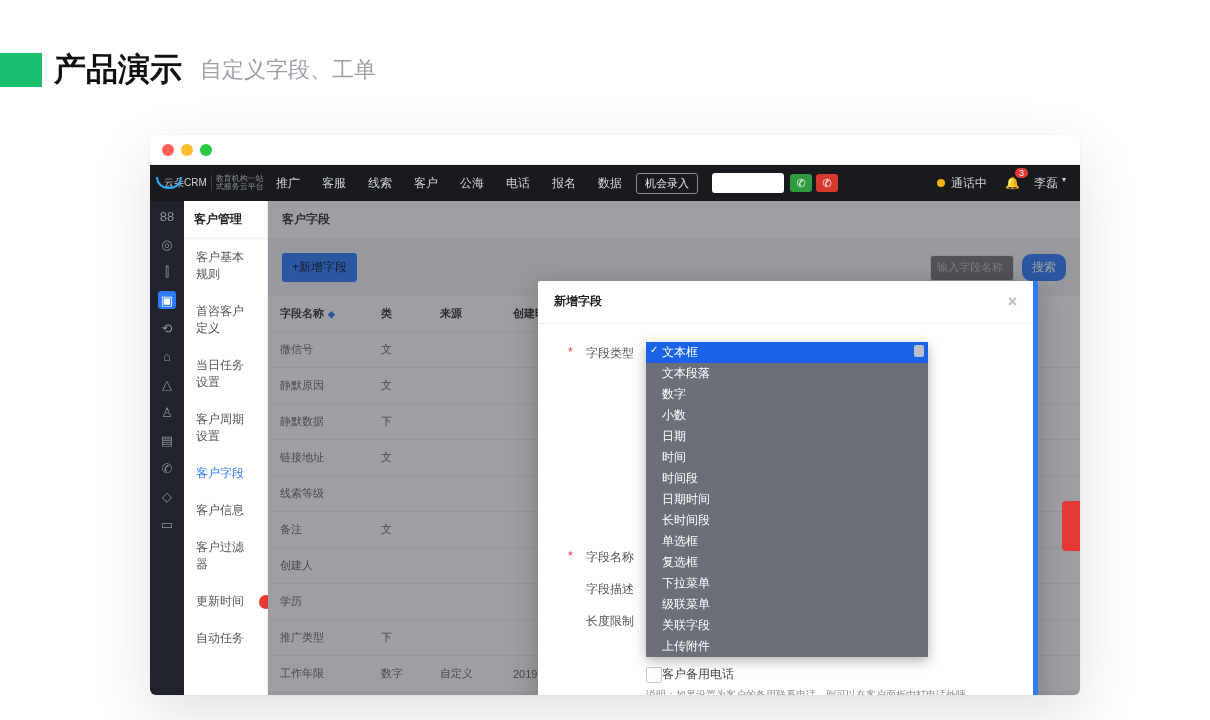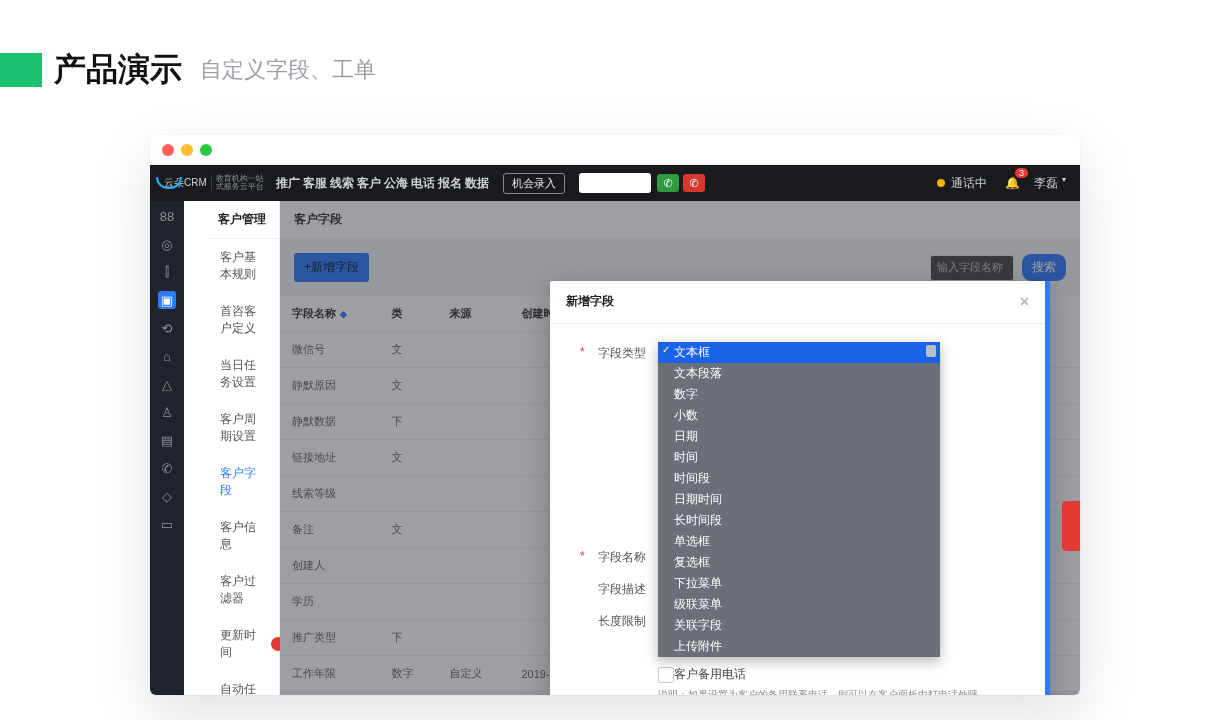--- a/index.html
+++ b/index.html
@@ -15,51 +15,51 @@
   .titlebar { height: 30px; display: flex; align-items: center; padding-left: 12px; gap: 7px; background: #fff; border-bottom: 1px solid #eee; }
   .dot { width: 12px; height: 12px; border-radius: 50%; }
   .dot.red{background:#FF5F57}.dot.yellow{background:#FEBC2E}.dot.green{background:#28C840}
 
   .topnav { height: 36px; background: #181A1E; color: #cfd2d8; display: flex; align-items: center; font-size: 12px; }
   .brand { width: 112px; display: flex; align-items: center; padding-left: 10px; gap:4px; white-space: nowrap; }
   .brand-logo { width: 14px; height: 14px; background:#27A9F2; border-radius: 50%; position: relative; }
   .brand-logo:after{content:"";position:absolute;left:-4px;top:1px;width:22px;height:10px;border:2px solid #27A9F2;border-top:none;border-radius:0 0 14px 14px;}
   .brand-txt{font-size:10px;line-height:1;}
   .brand-sub{font-size:8px;color:#8a8d94;line-height:1;}
-  .navitems { display:flex; gap:3px; margin-left:14px;font-weight:bold; }
+  .navitems { display:flex; gap:22px; margin-left:14px; }
   .navitem { cursor:pointer; }
   .record-btn { margin-left:14px; border:1px solid #888; border-radius:3px; padding:2px 8px; font-size:11px; color:#e4e6ea; }
   .search-pill { margin-left:14px; width:72px; height:20px; background:#fff; border-radius:3px; }
   .call-btns { margin-left:6px; display:flex; gap:4px; }
   .call-btn { width:22px; height:18px; border-radius:3px; display:flex;align-items:center;justify-content:center;font-size:11px;color:#fff; }
   .call-btn.green{background:#2E9B3F}.call-btn.red{background:#D5392E}
   .status { margin-left:auto; display:flex; align-items:center; gap:6px;}
   .status-dot { width:8px;height:8px;border-radius:50%;background:#F5B400;}
   .bell { margin-left:18px; position:relative;}
   .bell-badge { position:absolute; top:-8px; right:-8px; background:#E53935;color:#fff;font-size:9px;border-radius:8px;padding:0 4px;}
   .user { margin:0 14px 0 14px; display:flex;align-items:flex-start;gap:4px;}
   .chev{font-size:8px}
 
   .body { display:flex; height:calc(100% - 66px); }
 
   .iconrail { width:34px; background:#1F232B; display:flex; flex-direction:column; align-items:center; padding-top:6px; gap:10px; }
   .rail-ic { width:18px;height:18px; display:flex;align-items:center;justify-content:center;color:#8d929c;font-size:13px; border-radius:3px;}
   .rail-ic.active{background:#2F7BFF;color:#fff;}
 
-  .submenu { width:96px; background:#fff; border-right:1px solid #eee; font-size:12px;padding-left:24px; }
+  .submenu { width:84px; background:#fff; border-right:1px solid #eee; font-size:12px; }
   .submenu-hd { font-weight:700; padding:10px; border-bottom:1px solid #eee; color:#222; }
   .sm-item { padding:10px 12px; color:#555; cursor:pointer; position:relative;}
   .sm-item.active{ color:#2F7BFF; }
   .sm-item.badge:after{content:"";position:absolute;right:-6px;top:50%;width:14px;height:14px;background:#E53935;border-radius:50%;transform:translateY(-50%);}
 
   .main { flex:1; background:#F4F5F7; position:relative; font-size:12px; color:#444; overflow:hidden;}
   .crumb { background:#fff; padding:10px 14px; font-weight:600; color:#333; border-bottom:1px solid #eee; }
   .toolbar { padding:14px; display:flex; align-items:center; }
   .btn-new { background:#2F7BFF;color:#0f172a;border-radius:3px;padding:6px 10px;font-size:12px;}
-  .search-box { margin-left:auto; width:84px; height:26px; background:#000000; border:1px solid #ddd; border-radius:3px; font-size:11px;color:#aaa;display:flex;align-items:center;padding:0 6px; opacity:.7;font-family:Liberation Serif, serif;}
+  .search-box { margin-left:auto; width:84px; height:26px; background:#404040; border:1px solid #ddd; border-radius:3px; font-size:11px;color:#aaa;display:flex;align-items:center;padding:0 6px; opacity:.7;font-family:Liberation Serif, serif;}
   .btn-search { margin-left:8px; background:#2F7BFF;color:#fff;border-radius:9px;padding:5px 10px;font-size:12px;}
 
   table.grid { width:calc(100% - 0px); background:#fff; border-collapse:collapse; font-size:11px;}
   table.grid th, table.grid td { text-align:left; padding:10px 12px; border-bottom:1px solid #eee; color:#666; }
   table.grid th { color:#333; font-weight:600; background:#fff; }
   .sorter{color:#2F7BFF;font-size:9px;margin-left:4px}
   .ops { color:#2F7BFF; white-space:nowrap;}
   .ops span{cursor:pointer}
   .ops .sep{color:#ccc}
 

